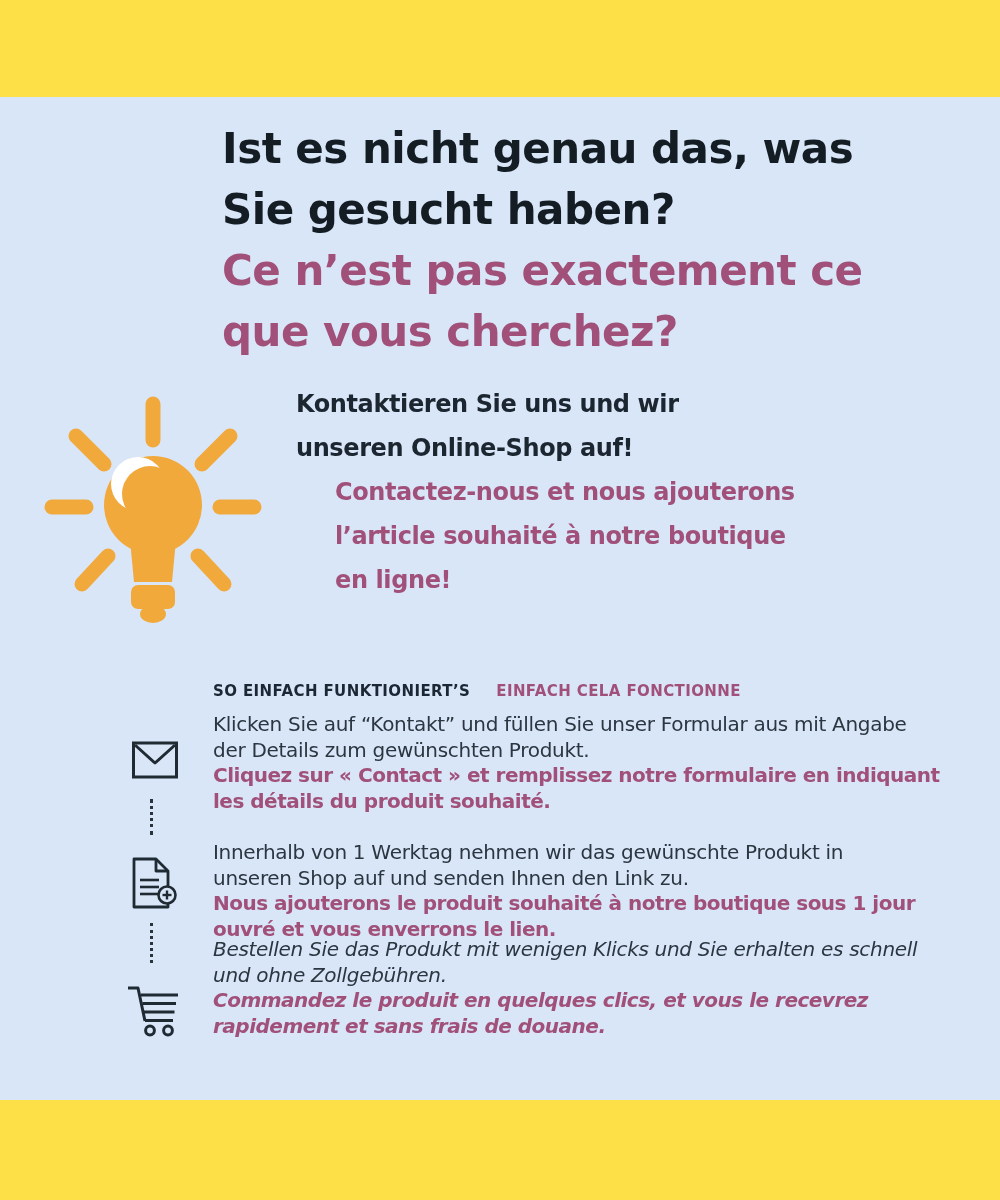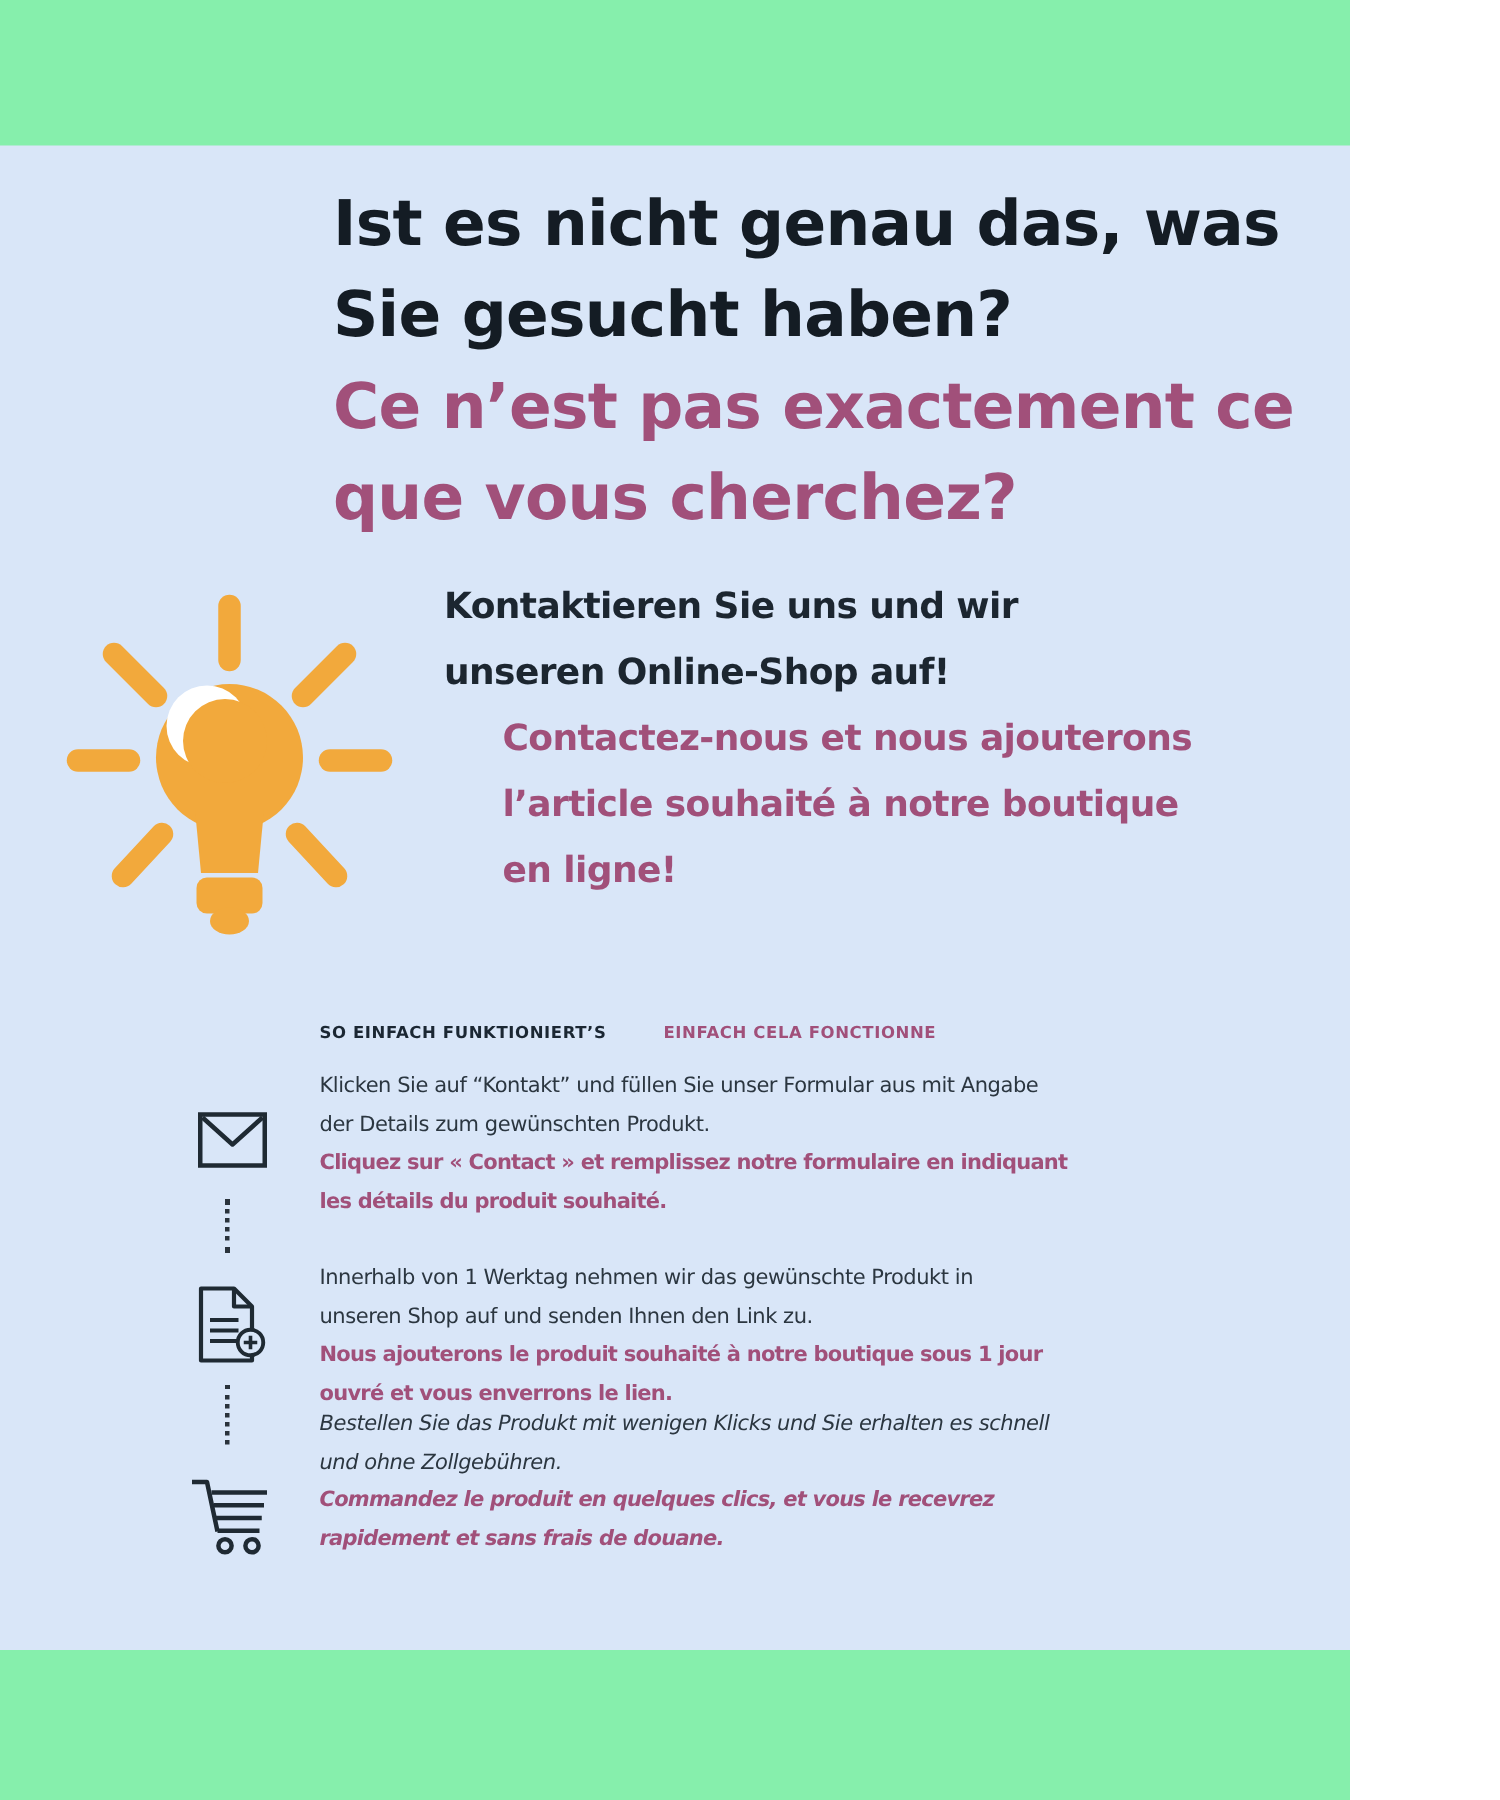--- a/index.html
+++ b/index.html
@@ -1,37 +1,37 @@
 <!DOCTYPE html>
 <html><head>
 <meta charset="utf-8">
 <style>
   html,body{margin:0;padding:0;}
   body{width:1000px;height:1200px;font-family:"DejaVu Sans",sans-serif;background:#ffffff;}
-  .page{position:relative;width:900px;height:1200px;background:#86efac;overflow:hidden;}
+  .page{position:relative;width:1000px;height:1200px;background:#fde047;overflow:hidden;}
   .panel{position:absolute;left:0;top:97px;width:1000px;height:1003px;background:#D9E6F8;}
 
   .headline{position:absolute;left:222px;top:118px;font-size:42px;font-weight:700;
             line-height:61px;letter-spacing:-0.5px;white-space:nowrap;}
   .headline .de{color:#141C24;}
   .headline .fr{color:#A1507A;}
 
   .bulb{position:absolute;left:42px;top:392px;}
 
   .intro{position:absolute;left:296px;top:382px;font-size:24px;font-weight:700;
          line-height:44px;letter-spacing:-0.4px;white-space:nowrap;}
   .intro .de{color:#1C2630;}
   .intro .fr{color:#A1507A;margin-left:39px;}
 
-  .how-header{position:absolute;left:213px;top:682px;display:flex;gap:38px;
-              font-size:11px;font-weight:700;letter-spacing:0.4px;white-space:nowrap;justify-content:center;}
+  .how-header{position:absolute;left:213px;top:682px;display:flex;gap:26px;
+              font-size:15px;font-weight:700;letter-spacing:0.4px;white-space:nowrap;justify-content:center;}
   .how-header .de{color:#1B2733;}
   .how-header .fr{color:#A1507A;}
 
-  .step{position:absolute;left:213px;width:740px;font-size:14px;line-height:25.5px;white-space:nowrap;}
+  .step{position:absolute;left:213px;width:740px;font-size:20px;line-height:25.5px;white-space:nowrap;}
   .step .de{color:#2B3640;font-weight:400;letter-spacing:-0.3px;}
   .step .fr{color:#A1507A;font-weight:700;letter-spacing:-0.5px;}
   .step1{top:712px;} .step2{top:840px;} .step3{top:937px;font-style:italic;}
 
   .icon{position:absolute;}
   .icon-envelope{left:131px;top:740px;}
   .icon-docadd{left:127px;top:856px;}
   .icon-cart{left:124px;top:980px;}
 
   .connector{position:absolute;left:150px;width:0;border-left:3px dotted #2A333C;}

